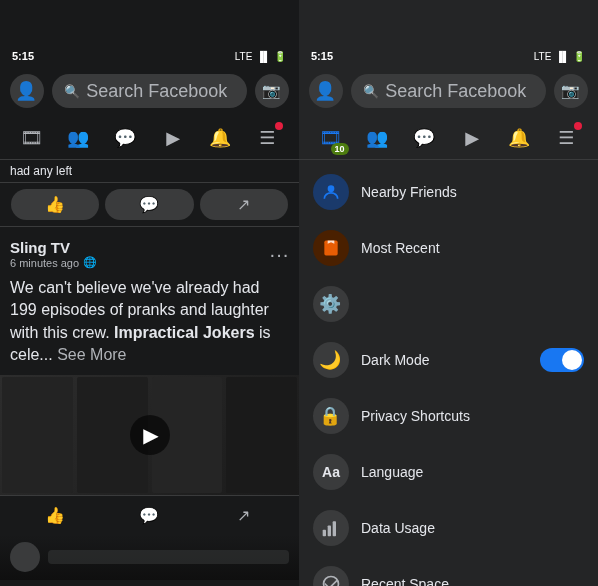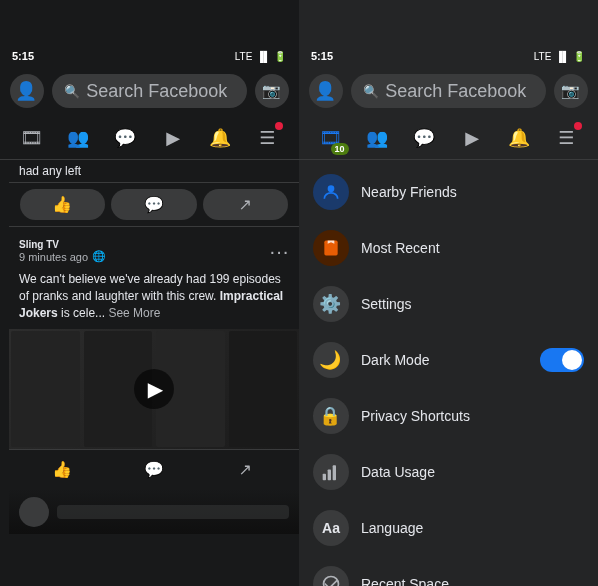--- a/index.html
+++ b/index.html
@@ -155,21 +155,20 @@
       width: 8px;
       height: 8px;
       background: #e41e3f;
       border-radius: 50%;
     }
 
     
     .feed-content {
       flex: 1;
       overflow: hidden;
-      padding-left: 9px;
     }
     .post-text-snippet {
       font-size: 12px;
       color: #e4e6eb;
       padding: 4px 10px;
     }
     .action-bar {
       display: flex;
       justify-content: space-around;
       padding: 6px 8px;
@@ -214,38 +213,38 @@
       justify-content: center;
       font-size: 12px;
       color: #fff;
       font-weight: 700;
       flex-shrink: 0;
     }
     .post-meta {
       flex: 1;
     }
     .post-name {
-      font-size: 10px;
+      font-size: 15px;
       font-weight: 700;
       color: #e4e6eb;
     }
     .post-time {
       font-size: 11px;
       color: #b0b3b8;
       display: flex;
       align-items: center;
       gap: 4px;
     }
     .post-more {
       font-size: 20px;
       color: #b0b3b8;
     }
     .post-body {
       padding: 0 10px 8px;
-      font-size: 12px;
+      font-size: 16px;
       color: #e4e6eb;
       line-height: 1.4;
     }
     .post-body b {
       font-weight: 700;
     }
     .see-more {
       color: #b0b3b8;
     }
 
@@ -456,21 +455,21 @@
       <div class="action-btn">
         <span class="action-btn-icon">↗</span>
       </div>
     </div>
 
     <div class="post-card">
       <div class="post-header">
         <div class="post-meta">
           <div class="post-name">Sling TV</div>
           <div class="post-time">
-            <span>9 minutes ago</span>
+            <span>6 minutes ago</span>
             <span>🌐</span>
           </div>
         </div>
         <div class="post-more">···</div>
       </div>
       <div class="post-body">
         <span>We can't believe we've already had 199 episodes of pranks and laughter with this crew. </span><b>Impractical Jokers</b><span> is cele...</span> <span class="see-more">See More</span>
       </div>
 
       <div class="video-thumb">
@@ -568,55 +567,54 @@
             <rect x="4" y="3" width="16" height="18" rx="2" fill="#e85d04"></rect>
             <path d="M8 3v4l4-2 4 2V3" fill="#fff" opacity="0.8"></path>
           </svg>
         </div>
         <span class="menu-item-label">Most Recent</span>
       </div>
       <div class="menu-item">
         <div class="menu-item-icon" style="background: rgb(58, 59, 60);">
           <span style="font-size:18px">⚙️</span>
         </div>
-        <span class="menu-item-label">Settings</span>
       </div>
       <div class="menu-item">
         <div class="menu-item-icon" style="background: rgb(58, 59, 60);">
           <span style="font-size:18px">🌙</span>
         </div>
         <span class="menu-item-label">Dark Mode</span>
         <div class="toggle-switch">
           <div class="toggle-knob"></div>
         </div>
       </div>
       <div class="menu-item">
         <div class="menu-item-icon" style="background: rgb(58, 59, 60);">
           <span style="font-size:18px">🔒</span>
         </div>
         <span class="menu-item-label">Privacy Shortcuts</span>
+      </div>
+      <div class="menu-item">
+        <div class="menu-item-icon" style="background: rgb(58, 59, 60);">
+          <span style="font-size:14px;color:#e4e6eb;font-weight:700">Aa</span>
+        </div>
+        <span class="menu-item-label">Language</span>
       </div>
       <div class="menu-item">
         <div class="menu-item-icon" style="background: rgb(58, 59, 60);">
           <svg width="20" height="20" viewBox="0 0 24 24">
             <rect x="2" y="14" width="4" height="8" rx="1" fill="#b0b3b8"></rect>
             <rect x="8" y="9" width="4" height="13" rx="1" fill="#b0b3b8"></rect>
             <rect x="14" y="4" width="4" height="18" rx="1" fill="#b0b3b8"></rect>
           </svg>
         </div>
         <span class="menu-item-label">Data Usage</span>
       </div>
       <div class="menu-item">
         <div class="menu-item-icon" style="background: rgb(58, 59, 60);">
-          <span style="font-size:14px;color:#e4e6eb;font-weight:700">Aa</span>
-        </div>
-        <span class="menu-item-label">Language</span>
-      </div>
-      <div class="menu-item">
-        <div class="menu-item-icon" style="background: rgb(58, 59, 60);">
           <svg width="20" height="20" viewBox="0 0 24 24" fill="none">
             <path d="M5 12l5 5 9-9" stroke="#b0b3b8" stroke-width="2" stroke-linecap="round"></path>
             <circle cx="12" cy="12" r="9" stroke="#b0b3b8" stroke-width="2" fill="none"></circle>
           </svg>
         </div>
         <span class="menu-item-label">Recent Space</span>
       </div>
       <div class="menu-item">
         <div class="menu-item-icon" style="background: rgb(58, 59, 60);">
           <span style="font-size:18px;color:#b0b3b8">?</span>

